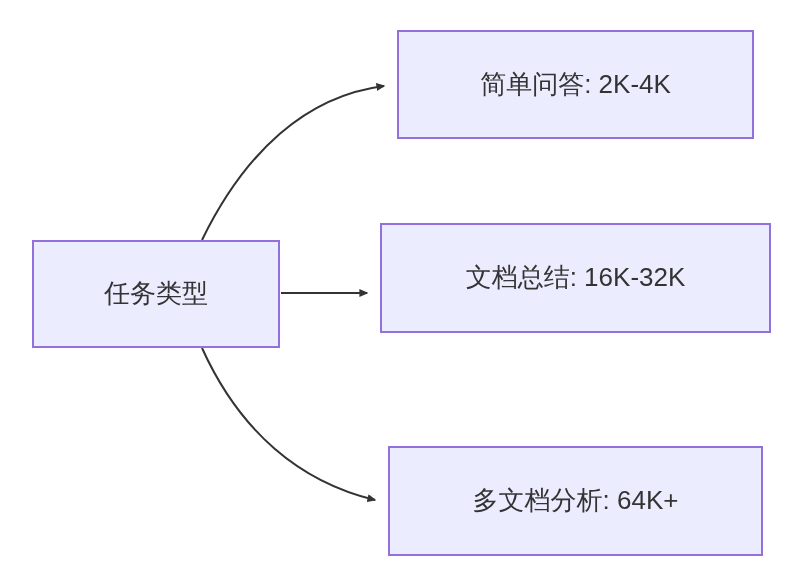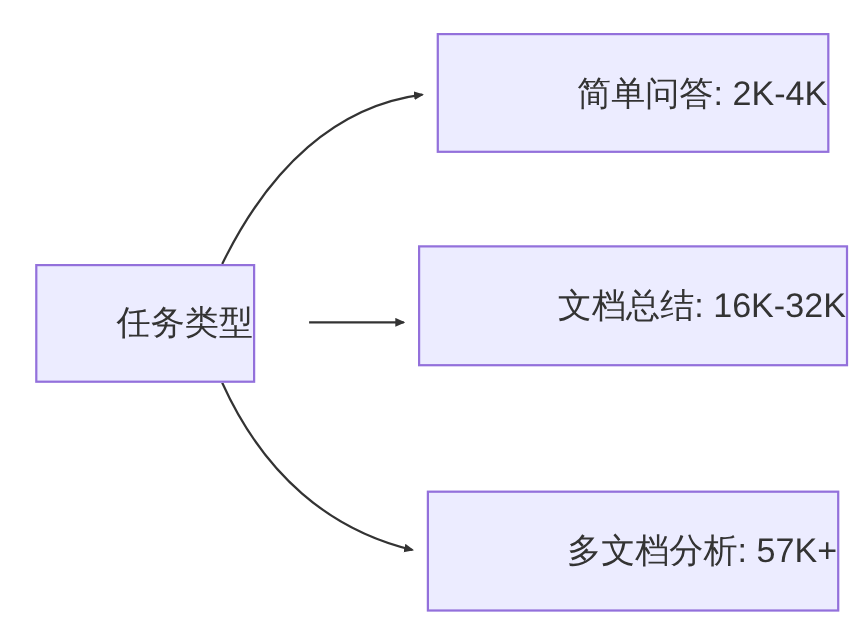--- a/index.html
+++ b/index.html
@@ -28,30 +28,30 @@
   }
   .edge-path {
     fill: none;
     stroke: var(--edge);
     stroke-width: 2px;
   }
   .node {
     position: absolute;
     display: flex;
     align-items: center;
-    justify-content: flex-end;
+    justify-content: center;
     background: var(--node-fill);
     border: 2px solid var(--node-border);
     color: var(--text);
-    font-size: 31px;
+    font-size: 26px;
     line-height: 1.2;
     text-align: center;
     white-space: nowrap;
   }
-  .node-root   { left: 32px;  top: 240px; width: 200px; height: 108px; }
+  .node-root   { left: 32px;  top: 240px; width: 248px; height: 108px; }
   .node-top    { left: 397px; top: 30px;  width: 357px; height: 109px; }
   .node-mid    { left: 380px; top: 223px; width: 391px; height: 110px; }
   .node-bottom { left: 388px; top: 446px; width: 375px; height: 110px; }
 </style>
 </head>
 <body>
 
 <div class="canvas">
 
   <svg class="edges" viewBox="0 0 787 572" xmlns="http://www.w3.org/2000/svg">
@@ -71,16 +71,16 @@
 
   <div class="node node-top">
     <span>简单问答: 2K-4K</span>
   </div>
 
   <div class="node node-mid">
     <span>文档总结: 16K-32K</span>
   </div>
 
   <div class="node node-bottom">
-    <span>多文档分析: 57K+</span>
+    <span>多文档分析: 64K+</span>
   </div>
 
 </div>
 
 </body></html>

